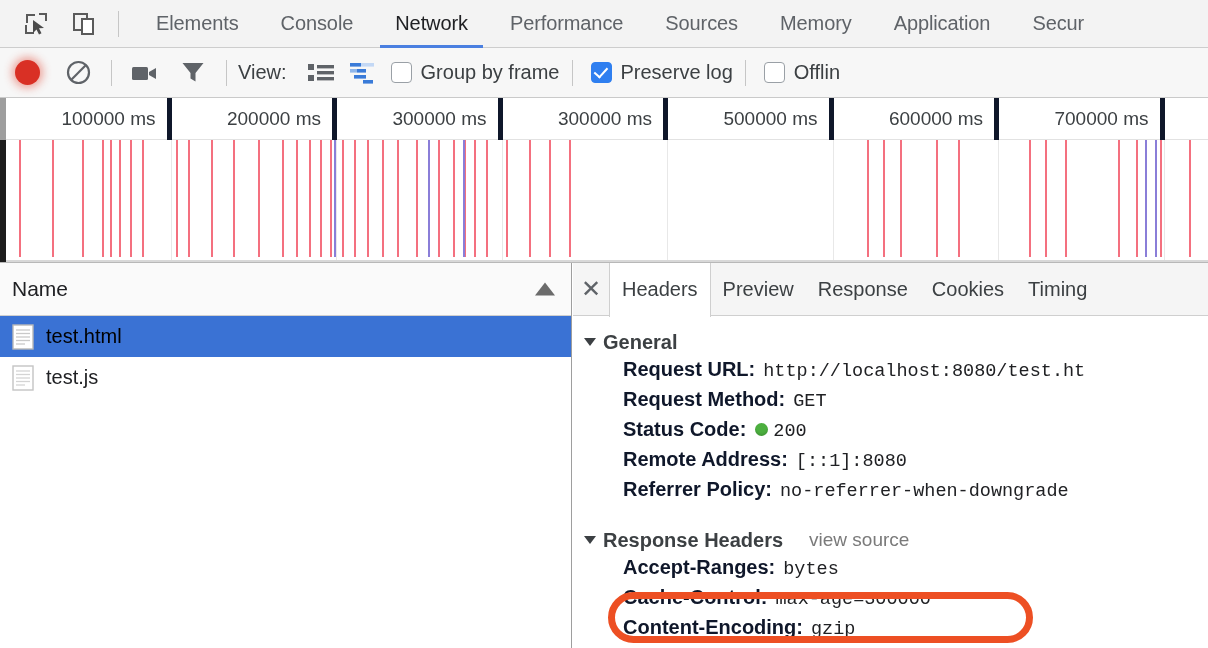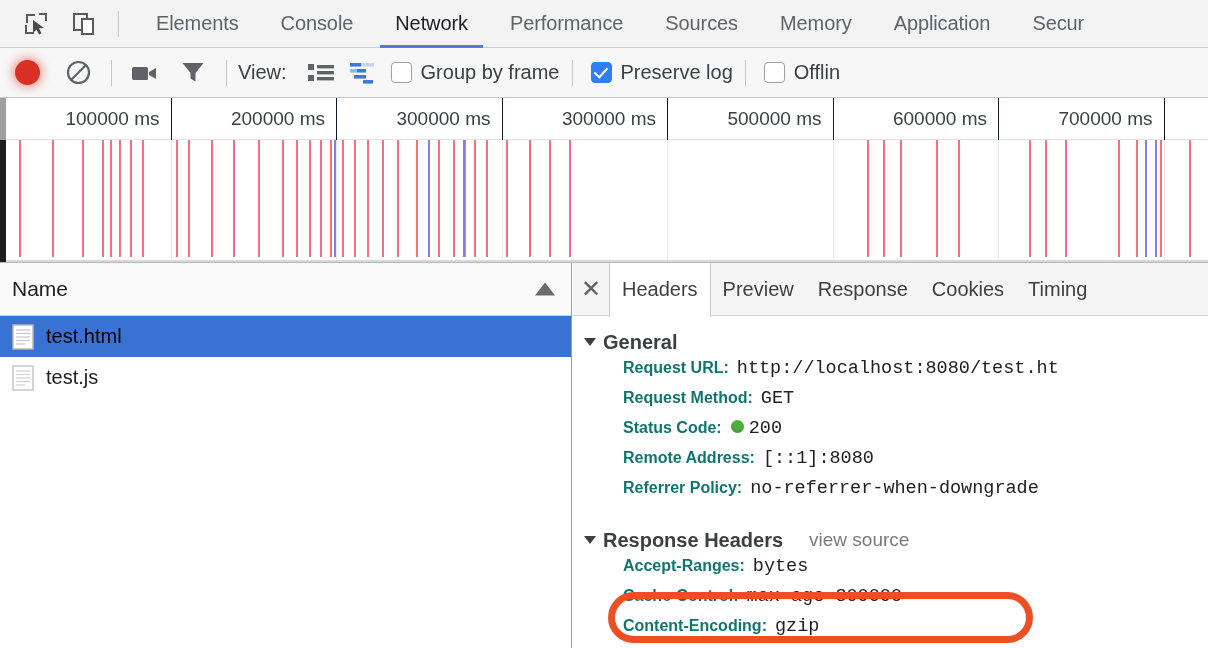--- a/index.html
+++ b/index.html
@@ -91,21 +91,21 @@
     position: absolute; left: 0; top: 98px; width: 1208px; height: 42px;
     background: #fff;
     border-bottom: 1px solid #e2e2e2;
   }
   .ruler-left-strip {
     position: absolute; left: 0; top: 0; width: 6px; height: 42px;
     background: #9e9e9e;
   }
   .rdiv {
     position: absolute; top: 0; height: 42px;
-    border-right: 1px solid #0f172a;
+    border-right: 5px solid #0f172a;
     display: flex; align-items: center; justify-content: flex-end;
   }
   .rdiv span {
     font-size: 19px; color: #3c4043; padding-right: 11px; white-space: nowrap;
   }
 
   
   .overview {
     position: absolute; left: 0; top: 140px; width: 1208px; height: 123px;
     background: #fff;
@@ -199,21 +199,21 @@
     font-size: 20px; font-weight: bold; color: #3c4043; white-space: nowrap;
   }
   .view-src {
     font-size: 19px; color: #7a7a7a; margin-left: 26px; white-space: nowrap;
   }
   .hrow {
     display: flex; align-items: baseline;
     padding-left: 50px; height: 30px; white-space: nowrap;
   }
   .hkey {
-    font-size: 16px; font-weight: bold; color: #0f766e; white-space: nowrap;
+    font-size: 20px; font-weight: bold; color: #0f172a; white-space: nowrap;
   }
   .hval {
     font-family: "Liberation Mono", monospace;
     font-size: 18.5px; color: #202124;
     margin-left: 8px; white-space: nowrap;
   }
   .status-dot {
     display: inline-block; width: 13px; height: 13px; border-radius: 50%;
     background: #4caf3f; margin-left: 9px; margin-right: 5px;
     box-shadow: inset 0 -2px 2px rgba(0,0,0,0.12);

